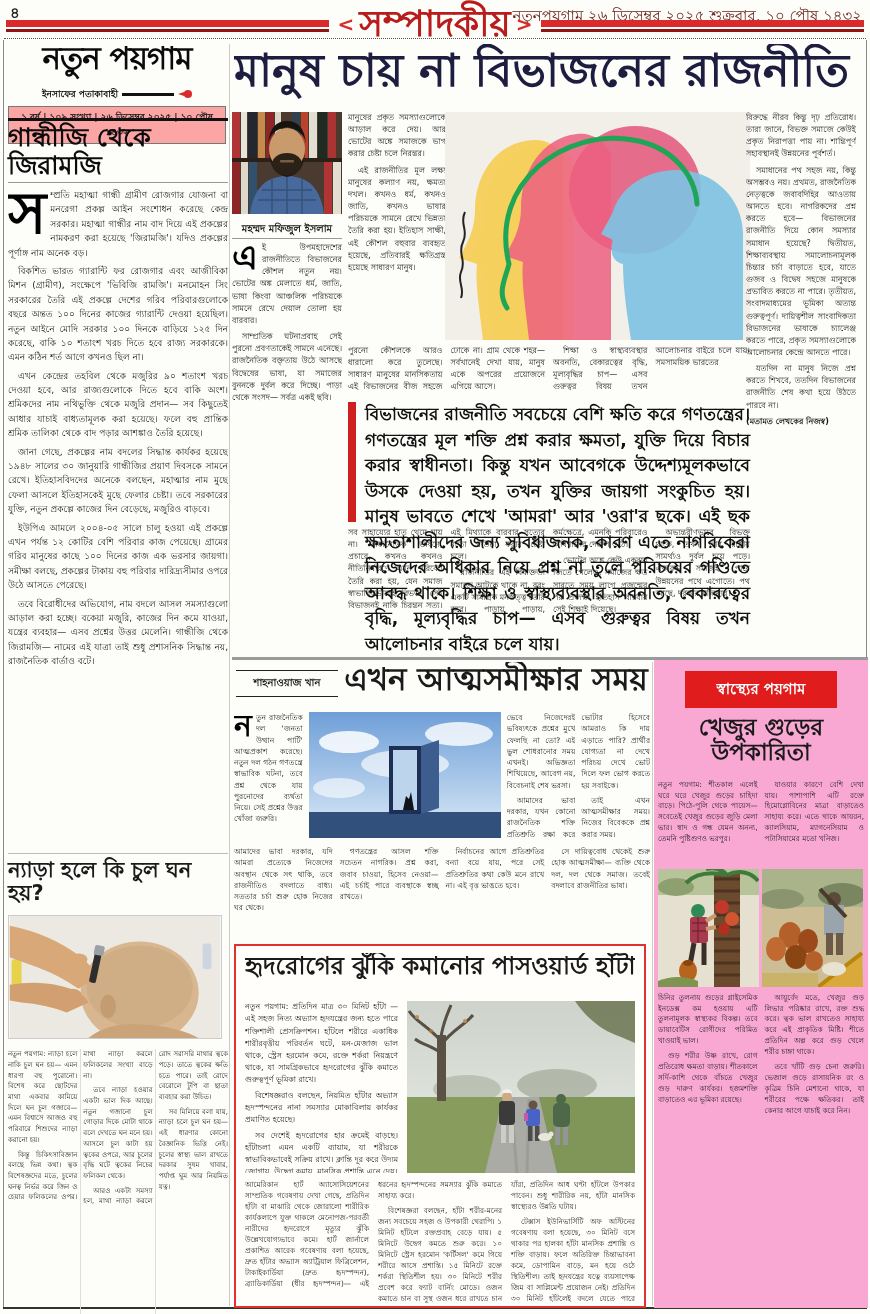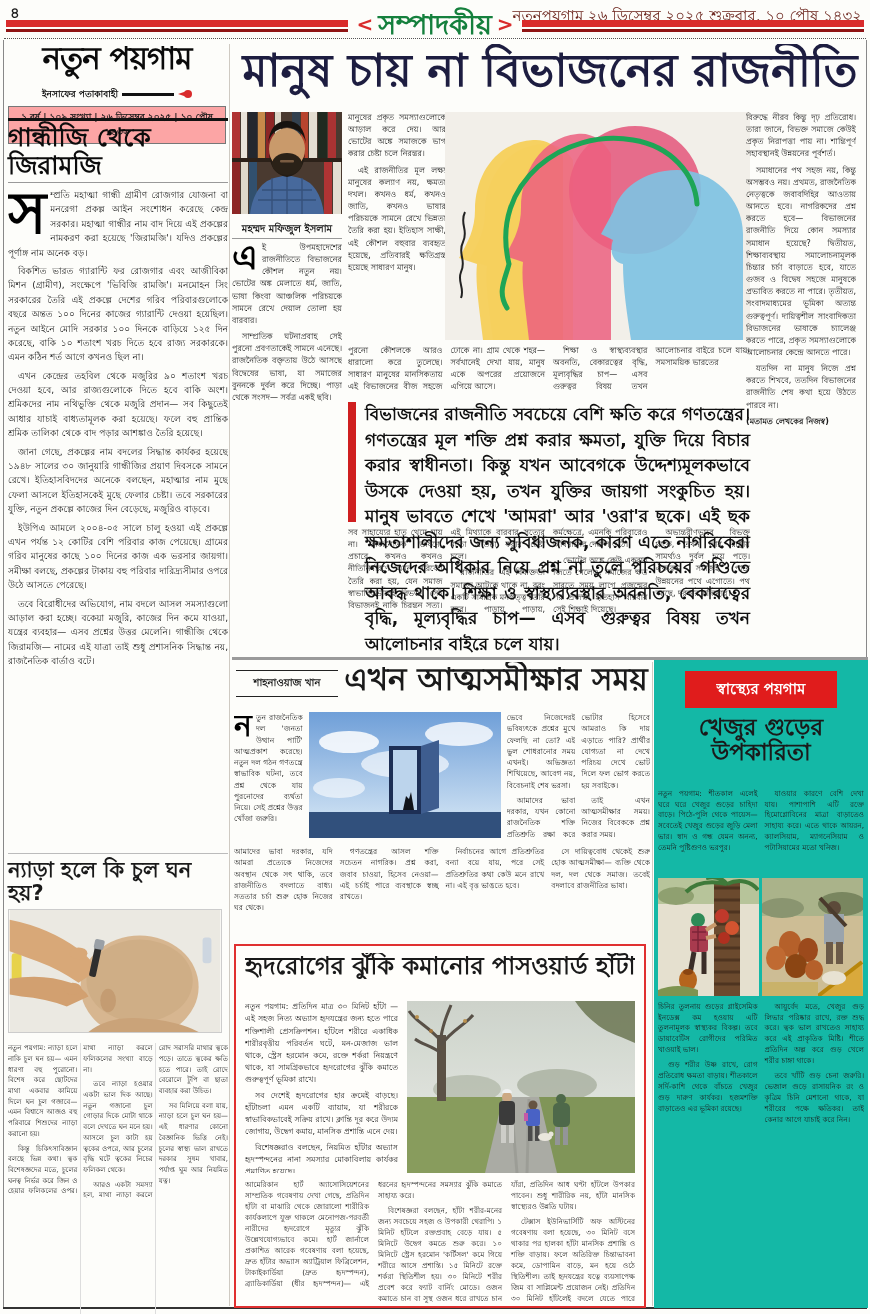--- a/index.html
+++ b/index.html
@@ -10,21 +10,21 @@
     font-family:"DejaVu Sans","Liberation Sans",sans-serif; color:#1a1a1a;
   }
   
   .page-num { position:absolute; left:10px; top:1px; font-size:15px; font-weight:bold; }
   .dateline { position:absolute; right:8px; top:4px; font-size:15px; font-weight:normal; color:#6b241c; }
   .banner { position:absolute; left:6px; right:6px; top:15px; height:22px; display:flex; align-items:center; }
   .bars { flex:1; display:flex; flex-direction:column; gap:2px; }
   .bar-a { height:7px; background:#d92b2b; }
   .bar-b { height:3px; background:#8f1414; }
   .banner-center { display:flex; align-items:center; padding:0 8px; gap:5px; margin-top:-4px; }
-  .banner-title { font-size:27px; font-weight:bold; color:#15803d; line-height:1; white-space:nowrap; }
+  .banner-title { font-size:36px; font-weight:bold; color:#b91c1c; line-height:1; white-space:nowrap; }
   .banner-chev { color:#d92b2b; font-weight:bold; font-size:20px; line-height:1; }
   .dotted-rule { position:absolute; left:4px; right:4px; top:38px; border-top:1px dotted #555; }
   .frame-left  { position:absolute; left:3px;  top:40px; bottom:6px; border-left:1px solid #888; }
   .frame-right { position:absolute; right:3px; top:40px; bottom:6px; border-left:1px solid #888; }
   .frame-bottom{ position:absolute; left:3px; right:3px; bottom:5px; border-top:2px solid #333; }
   .vrule1 { position:absolute; left:229px; top:44px; bottom:8px; border-left:1px solid #cfcac2; }
   .vrule2 { position:absolute; left:652px; top:662px; bottom:8px; border-left:1px solid #cfcac2; }
   
   .masthead { position:absolute; left:8px; top:42px; width:218px; text-align:center; }
   .mast-title { font-size:31px; font-weight:bold; letter-spacing:-1px; color:#0a0a0a; line-height:1.05; }
@@ -37,27 +37,27 @@
   .jtext p:first-child { text-indent:0; }
   .dropcap { float:left; font-weight:bold; color:#000; margin:2px 4px 0 0; line-height:.8; }
   
   .left-art { position:absolute; left:8px; top:118px; width:220px; height:736px; }
   .rule-heavy { border-top:3px solid #111; margin-bottom:3px; }
   .h-left { font-size:25px; font-weight:bold; color:#0c0c0c; line-height:1.1; border-bottom:1px solid #999; padding-bottom:3px; }
   .left-body { margin-top:5px; font-size:9px; line-height:1.6; height:684px; overflow:hidden; }
   .left-body .dropcap { font-size:58px; }
   
   .hair-art { position:absolute; left:8px; top:856px; width:220px; height:452px; }
-  .h-hair { font-size:21px; font-weight:bold; line-height:1.1; margin:3px 0 4px; }
+  .h-hair { font-size:21px; font-weight:bold; line-height:1.1; margin:3px 0 10px; }
   .hair-photo { width:214px; height:124px; border:1px solid #ccc; }
   .hair-cols { margin-top:6px; column-count:3; column-gap:6px; column-rule:1px solid #ddd;
                font-size:6.9px; line-height:1.55; height:306px; overflow:hidden; }
   
   .h-main { position:absolute; left:234px; top:44px; width:632px; height:62px; font-size:45px;
-            font-weight:bold; color:#1d1d40; text-align:center; line-height:1.2; white-space:nowrap; overflow:hidden; }
+            font-weight:bold; color:#1d1d40; text-align:left; line-height:1.2; white-space:nowrap; overflow:hidden; }
   .lead-body { position:absolute; left:232px; top:112px; width:636px; height:544px; font-size:8px; line-height:1.52; }
   .author-card { position:absolute; left:0; top:0; width:110px; }
   .author-name { font-size:10px; font-weight:bold; text-align:center; border-bottom:1px solid #999; padding:3px 0 2px; }
   .colA { position:absolute; left:0; top:130px; width:110px; height:414px; overflow:hidden; }
   .colA .dropcap { font-size:34px; }
   .colB { position:absolute; left:116px; top:0; width:98px; height:230px; overflow:hidden; }
   .illus { position:absolute; left:213px; top:0; width:305px; height:228px; background:#f2efe9; }
   .stripTop { position:absolute; left:116px; top:233px; width:402px; height:52px; column-count:4; column-gap:8px; overflow:hidden; }
   .quote { position:absolute; left:116px; top:290px; width:402px; height:120px; display:flex; }
   .quote-bar { width:8px; background:#cf1f1f; margin-right:9px; flex:none; }
@@ -71,25 +71,25 @@
   .sr-byline { position:absolute; left:2px; top:6px; width:102px; text-align:center; font-size:10px; font-weight:bold;
                border-top:1px solid #222; border-bottom:1px solid #222; padding:4px 0; }
   .h-sr { position:absolute; left:108px; top:-2px; width:308px; font-size:31px; font-weight:bold; text-align:center; line-height:1.15; white-space:nowrap; overflow:hidden; }
   .sr-content { position:absolute; left:0; top:48px; width:416px; height:128px; display:flex; gap:6px; }
   .sr-col { font-size:7.5px; line-height:1.5; overflow:hidden; }
   .sr-col .dropcap { font-size:30px; }
   .sr-img { width:192px; height:126px; flex:none; }
   .sr-bottom { position:absolute; left:0; top:182px; width:416px; height:92px; column-count:4; column-gap:7px;
                font-size:7.5px; line-height:1.5; overflow:hidden; }
   
-  .health { position:absolute; left:654px; top:660px; width:214px; height:648px; background:#14b8a6; padding:0 4px; }
+  .health { position:absolute; left:654px; top:660px; width:214px; height:648px; background:#f9a8d4; padding:0 4px; }
   .kicker { width:152px; margin:11px auto 7px; background:#e01c1c; color:#fff; text-align:center;
             font-size:15px; font-weight:bold; padding:6px 0; }
   .h-health { font-size:23px; font-weight:bold; text-align:center; line-height:1.1; }
-  .health-top { margin-top:23px; column-count:2; column-gap:7px; font-size:7.3px; line-height:1.5; height:86px; overflow:hidden; }
+  .health-top { margin-top:14px; column-count:2; column-gap:7px; font-size:7.3px; line-height:1.5; height:86px; overflow:hidden; }
   .health-photos { display:flex; gap:3px; margin-top:3px; }
   .health-photos svg { width:101px; height:118px; }
   .health-bottom { margin-top:6px; column-count:2; column-gap:7px; font-size:7.3px; line-height:1.5; height:336px; overflow:hidden; }
   
   .walkbox { position:absolute; left:234px; top:944px; width:412px; height:364px; border:2px solid #e03030;
              background:#fffefb; padding:7px 9px; }
   .h-walk { font-size:24px; font-weight:bold; text-align:center; line-height:1.1; white-space:nowrap; overflow:hidden; }
   .walk-row { display:flex; gap:9px; margin-top:22px; }
   .walk-lead { width:156px; font-size:7.8px; line-height:1.55; height:172px; overflow:hidden; }
   .walk-photo { width:228px; height:172px; flex:none; }
@@ -363,22 +363,22 @@
       <p>আয়ুর্বেদ মতে, খেজুর গুড় লিভার পরিষ্কার রাখে, রক্ত শুদ্ধ করে। ত্বক ভাল রাখতেও সাহায্য করে এই প্রাকৃতিক মিষ্টি। শীতে প্রতিদিন অল্প করে গুড় খেলে শরীর চাঙ্গা থাকে।</p>
       <p>তবে খাঁটি গুড় চেনা জরুরি। ভেজাল গুড়ে রাসায়নিক রং ও কৃত্রিম চিনি মেশানো থাকে, যা শরীরের পক্ষে ক্ষতিকর। তাই কেনার আগে যাচাই করে নিন।</p>
     </div>
   </div>
 
   <div class="walkbox">
     <div class="h-walk">হৃদরোগের ঝুঁকি কমানোর পাসওয়ার্ড হাঁটাচলা</div>
     <div class="walk-row">
       <div class="walk-lead jtext">
         <p>নতুন পয়গাম: প্রতিদিন মাত্র ৩০ মিনিট হাঁটা — এই সহজ নিত্য অভ্যাস হৃদযন্ত্রের জন্য হতে পারে শক্তিশালী প্রেসক্রিপশন। হাঁটলে শরীরে একাধিক শারীরবৃত্তীয় পরিবর্তন ঘটে, মন-মেজাজ ভাল থাকে, স্ট্রেস হরমোন কমে, রক্তে শর্করা নিয়ন্ত্রণে থাকে, যা সামগ্রিকভাবে হৃদরোগের ঝুঁকি কমাতে গুরুত্বপূর্ণ ভূমিকা রাখে।</p>
+        <p>বিশেষজ্ঞরাও বলছেন, নিয়মিত হাঁটার অভ্যাস হৃদস্পন্দনের নানা সমস্যার মোকাবিলায় কার্যকর প্রমাণিত হয়েছে।</p>
         <p>সব দেশেই হৃদরোগের হার ক্রমেই বাড়ছে। হাঁটাচলা এমন একটি ব্যায়াম, যা শরীরকে স্বাভাবিকভাবেই সক্রিয় রাখে। ক্লান্তি দূর করে উদ্যম জোগায়, উদ্বেগ কমায়, মানসিক প্রশান্তি এনে দেয়।</p>
-        <p>বিশেষজ্ঞরাও বলছেন, নিয়মিত হাঁটার অভ্যাস হৃদস্পন্দনের নানা সমস্যার মোকাবিলায় কার্যকর প্রমাণিত হয়েছে।</p>
       </div>
       <svg class="walk-photo" viewBox="0 0 228 172">
         <defs>
           <linearGradient id="mist" x1="0" y1="0" x2="0" y2="1">
             <stop offset="0" stop-color="#c9cfc6"></stop>
               <stop offset="1" stop-color="#e8ece6"></stop>
           </linearGradient>
         </defs>
         <rect width="228" height="172" fill="url(#mist)"></rect>
         <ellipse cx="150" cy="84" rx="40" ry="16" fill="#9aa38e" opacity="0.7"></ellipse>

